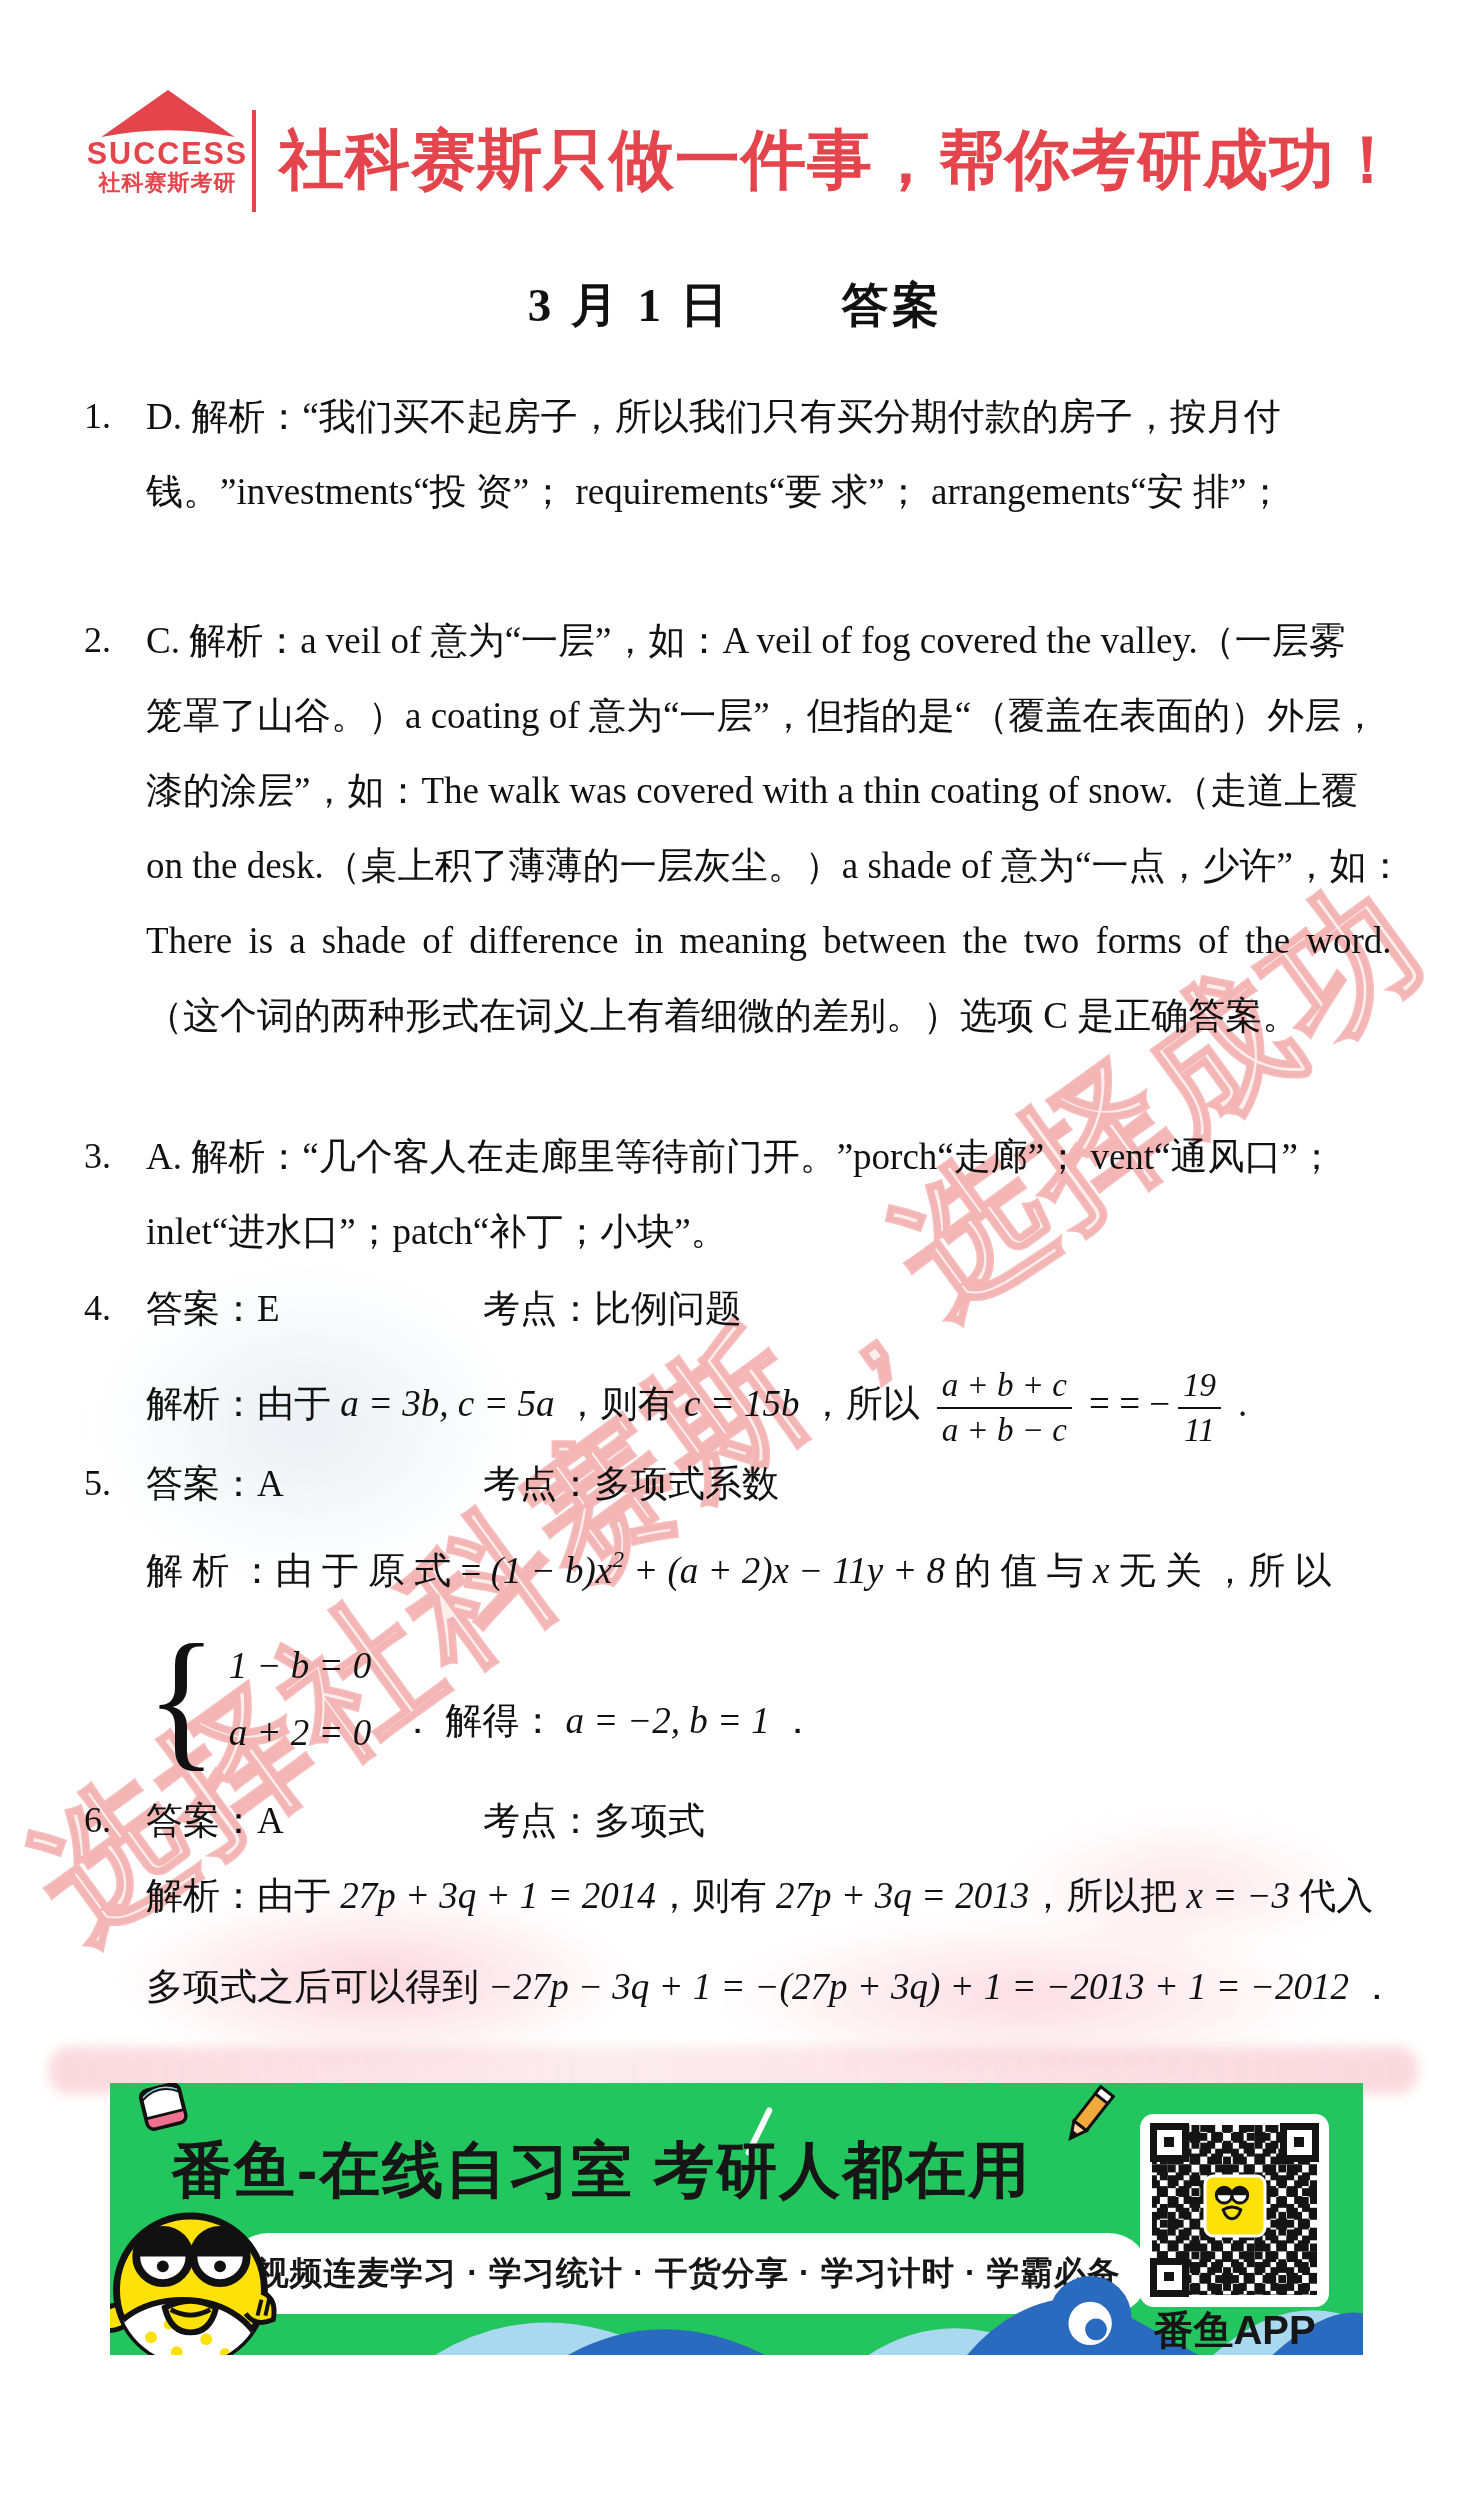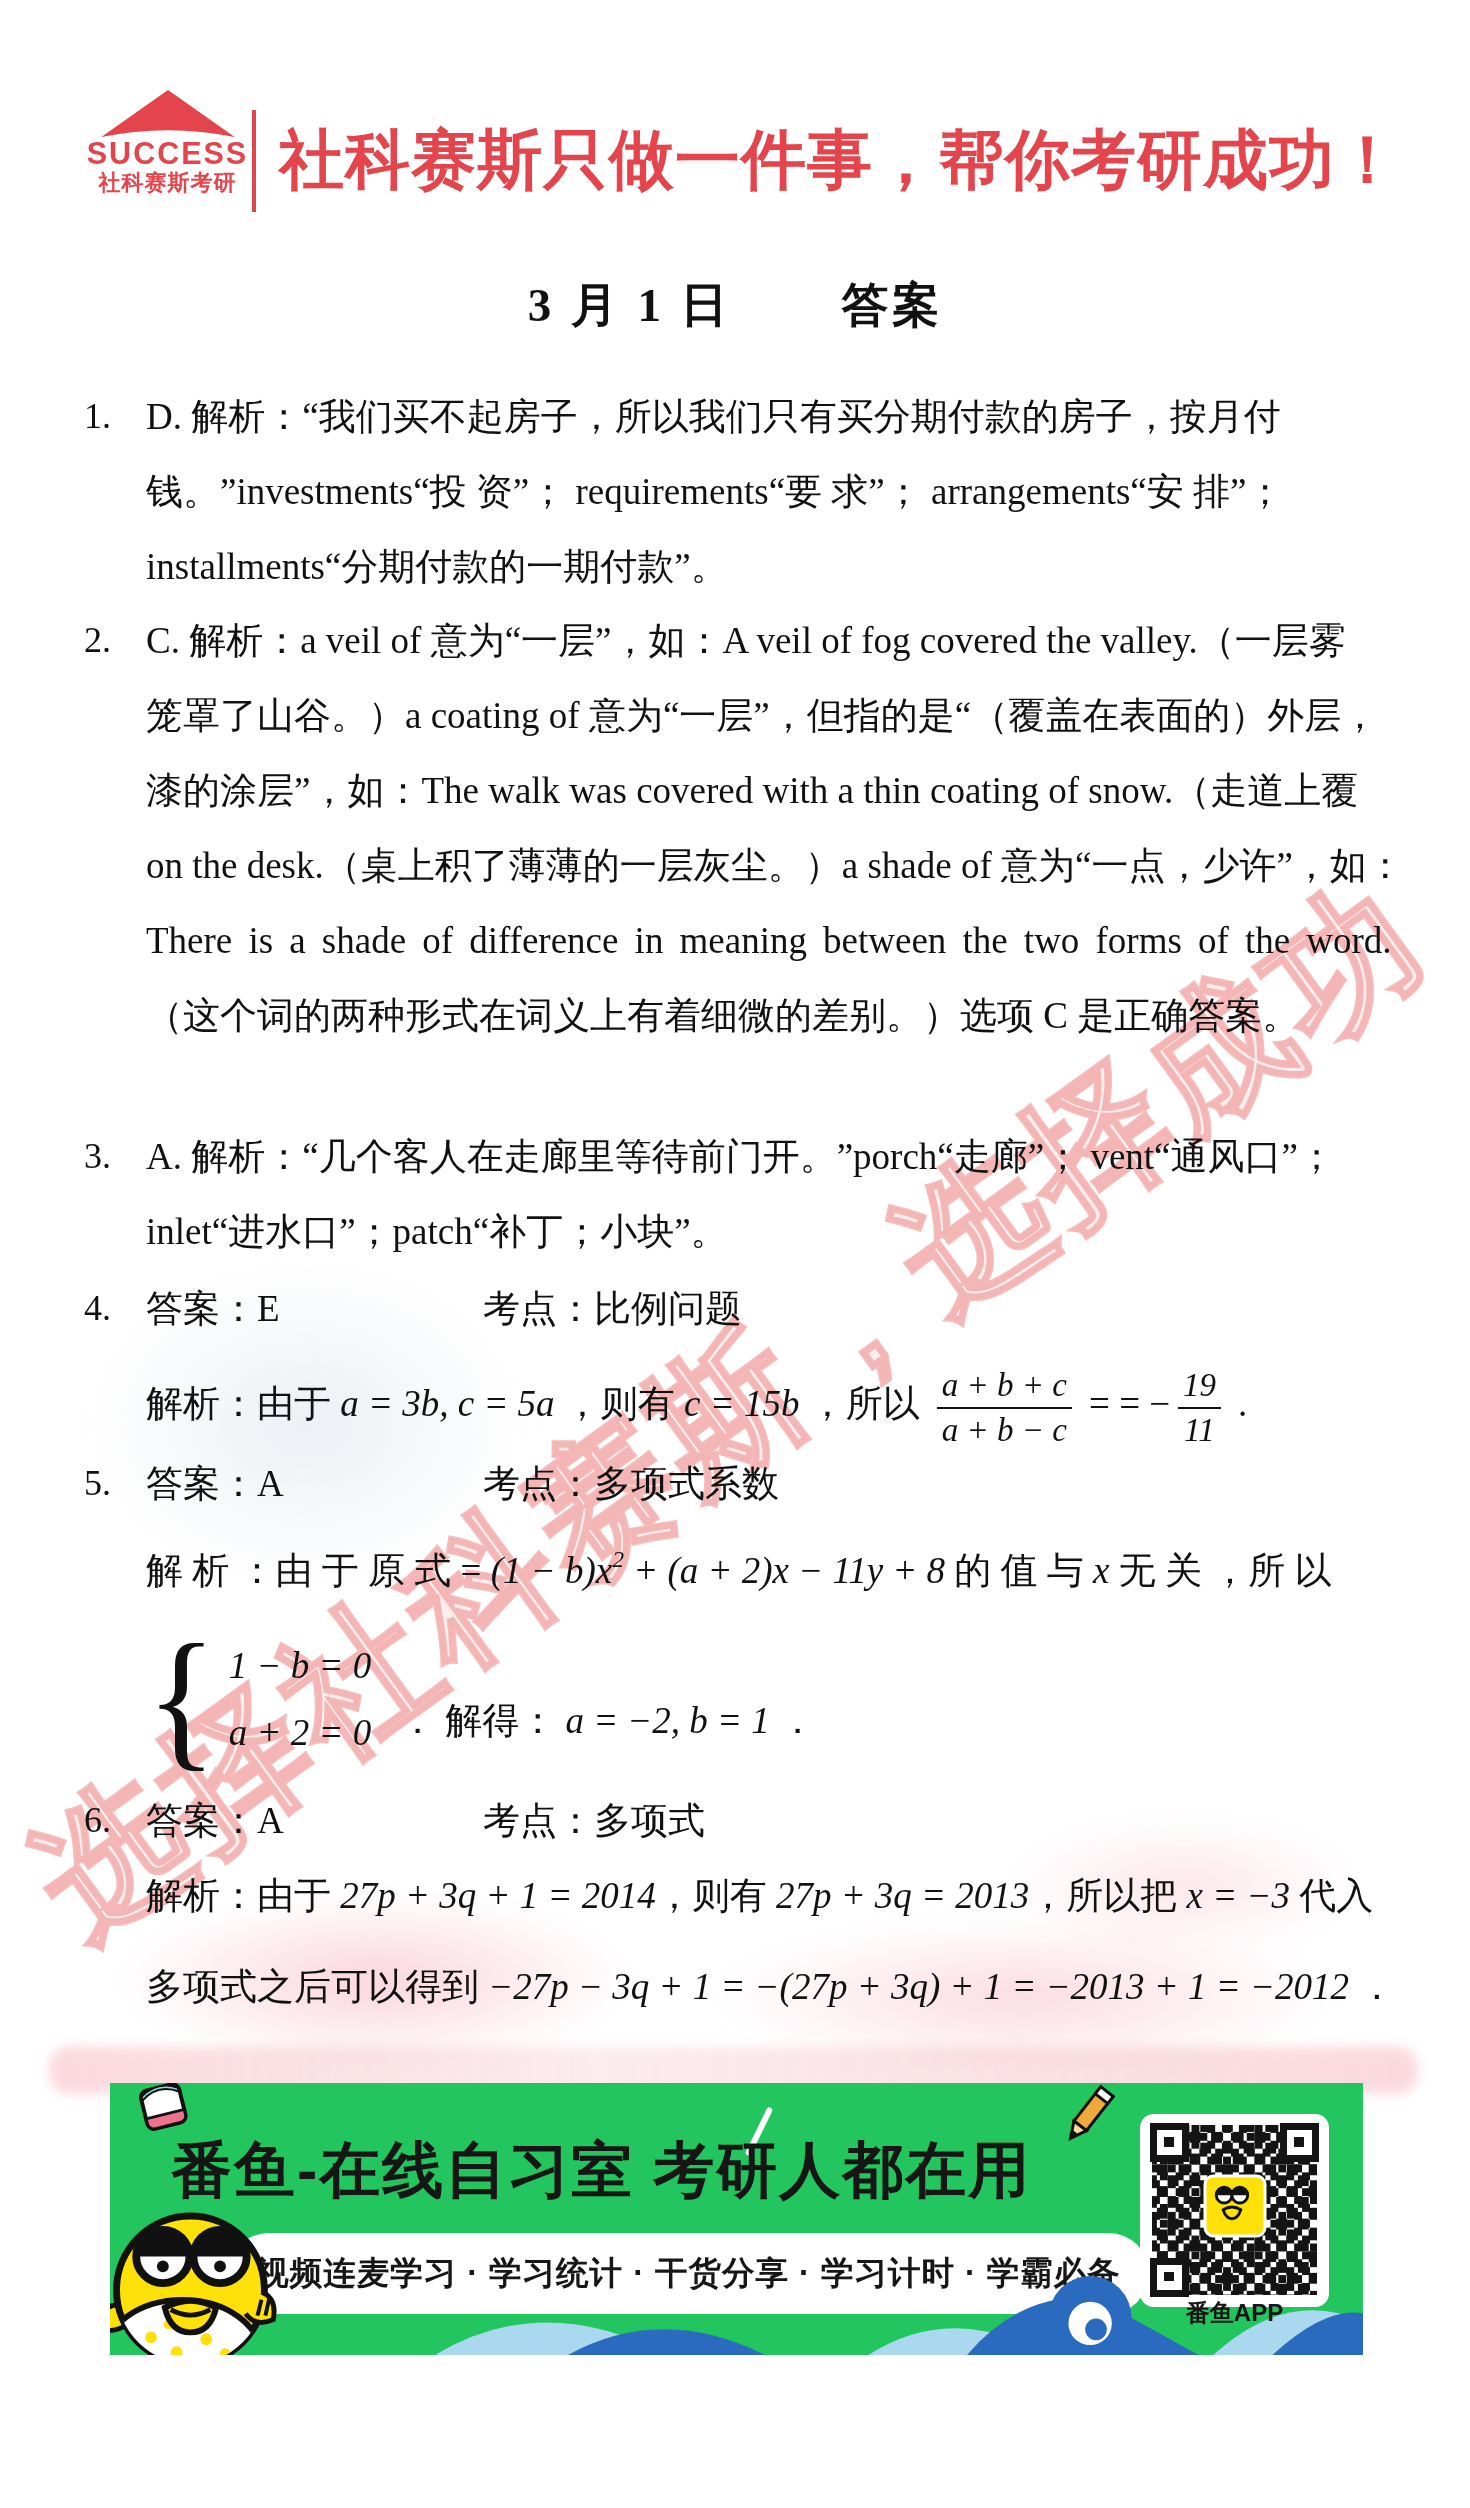--- a/index.html
+++ b/index.html
@@ -79,22 +79,22 @@
   .qr-pattern{position:absolute;inset:11.8px;
      background-image:
        conic-gradient(#141414 25%,transparent 0 50%,#141414 0 75%,transparent 0),
        conic-gradient(#141414 25%,transparent 0 50%,#141414 0 75%,transparent 0);
      background-size:15.8px 15.8px,21.7px 21.7px;background-position:0 0,4.9px 6.9px;}
   .finder{position:absolute;width:39px;height:39px;border:7.9px solid #141414;background:#fff;box-sizing:border-box;}
   .finder::after{content:"";position:absolute;left:6.9px;top:6.9px;width:9.9px;height:9.9px;background:#141414;}
   .f-tl{left:9.9px;top:9.9px;}  .f-tr{right:9.9px;top:9.9px;}  .f-bl{left:9.9px;bottom:9.9px;}
   .qr-center{position:absolute;left:50%;top:48%;transform:translate(-50%,-50%);
      width:57px;height:57px;background:#ffe10a;border-radius:9.9px;border:3.9px solid #fff;}
-  .qr-label{position:absolute;left:1030px;top:214px;width:189px;text-align:center;
-            font-size:24px;font-weight:900;color:#161616;}
+  .qr-label{position:absolute;left:1030px;top:220px;width:189px;text-align:center;
+            font-size:40px;font-weight:900;color:#161616;}
 </style>
 </head>
 <body>
 
 <div class="page">
 
   <div class="blob wc3"></div>
   <div class="blob wc1"></div>
   <div class="blob wc2"></div>
   <div class="blob wc4"></div>
@@ -114,21 +114,20 @@
 
   <div class="doc-title">
     <span>3 月 1 日</span><span class="tgap">答案</span>
   </div>
 
   <div class="item" style="top:379px">
     <div class="num l76">1.</div>
     <div class="body">
       <div class="line l76">D. 解析：“我们买不起房子，所以我们只有买分期付款的房子，按月付</div>
       <div class="line l76">钱。”investments“投 资”； requirements“要 求”； arrangements“安 排”；</div>
-      <div class="line l76">installments“分期付款的一期付款”。</div>
     </div>
   </div>
 
   <div class="item" style="top:603px">
     <div class="num l76">2.</div>
     <div class="body">
       <div class="line l76">C. 解析：a veil of 意为“一层”，如：A veil of fog covered the valley.（一层雾</div>
       <div class="line l76">笼罩了山谷。）a coating of 意为“一层”，但指的是“（覆盖在表面的）外层，</div>
       <div class="line l76">漆的涂层”，如：The walk was covered with a thin coating of snow.（走道上覆</div>
       <div class="line l76">on the desk.（桌上积了薄薄的一层灰尘。）a shade of 意为“一点，少许”，如：</div>

